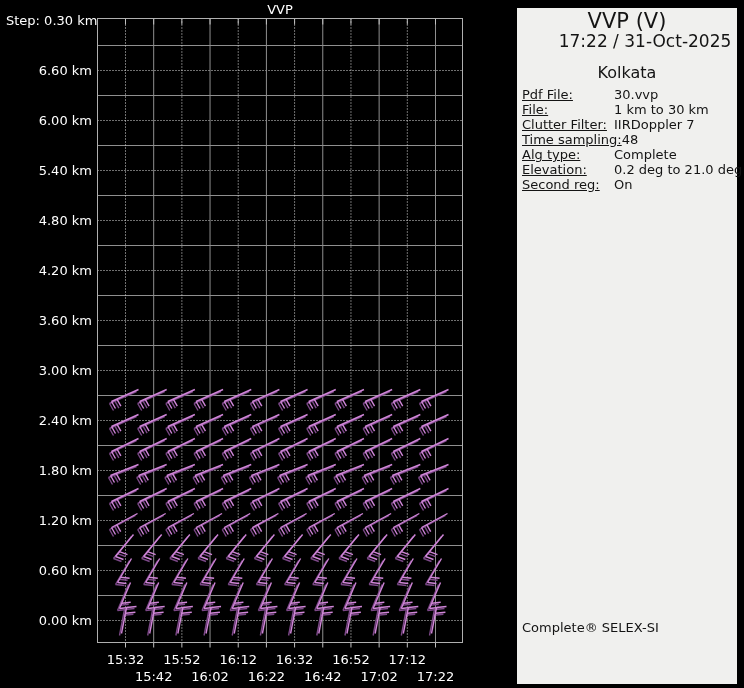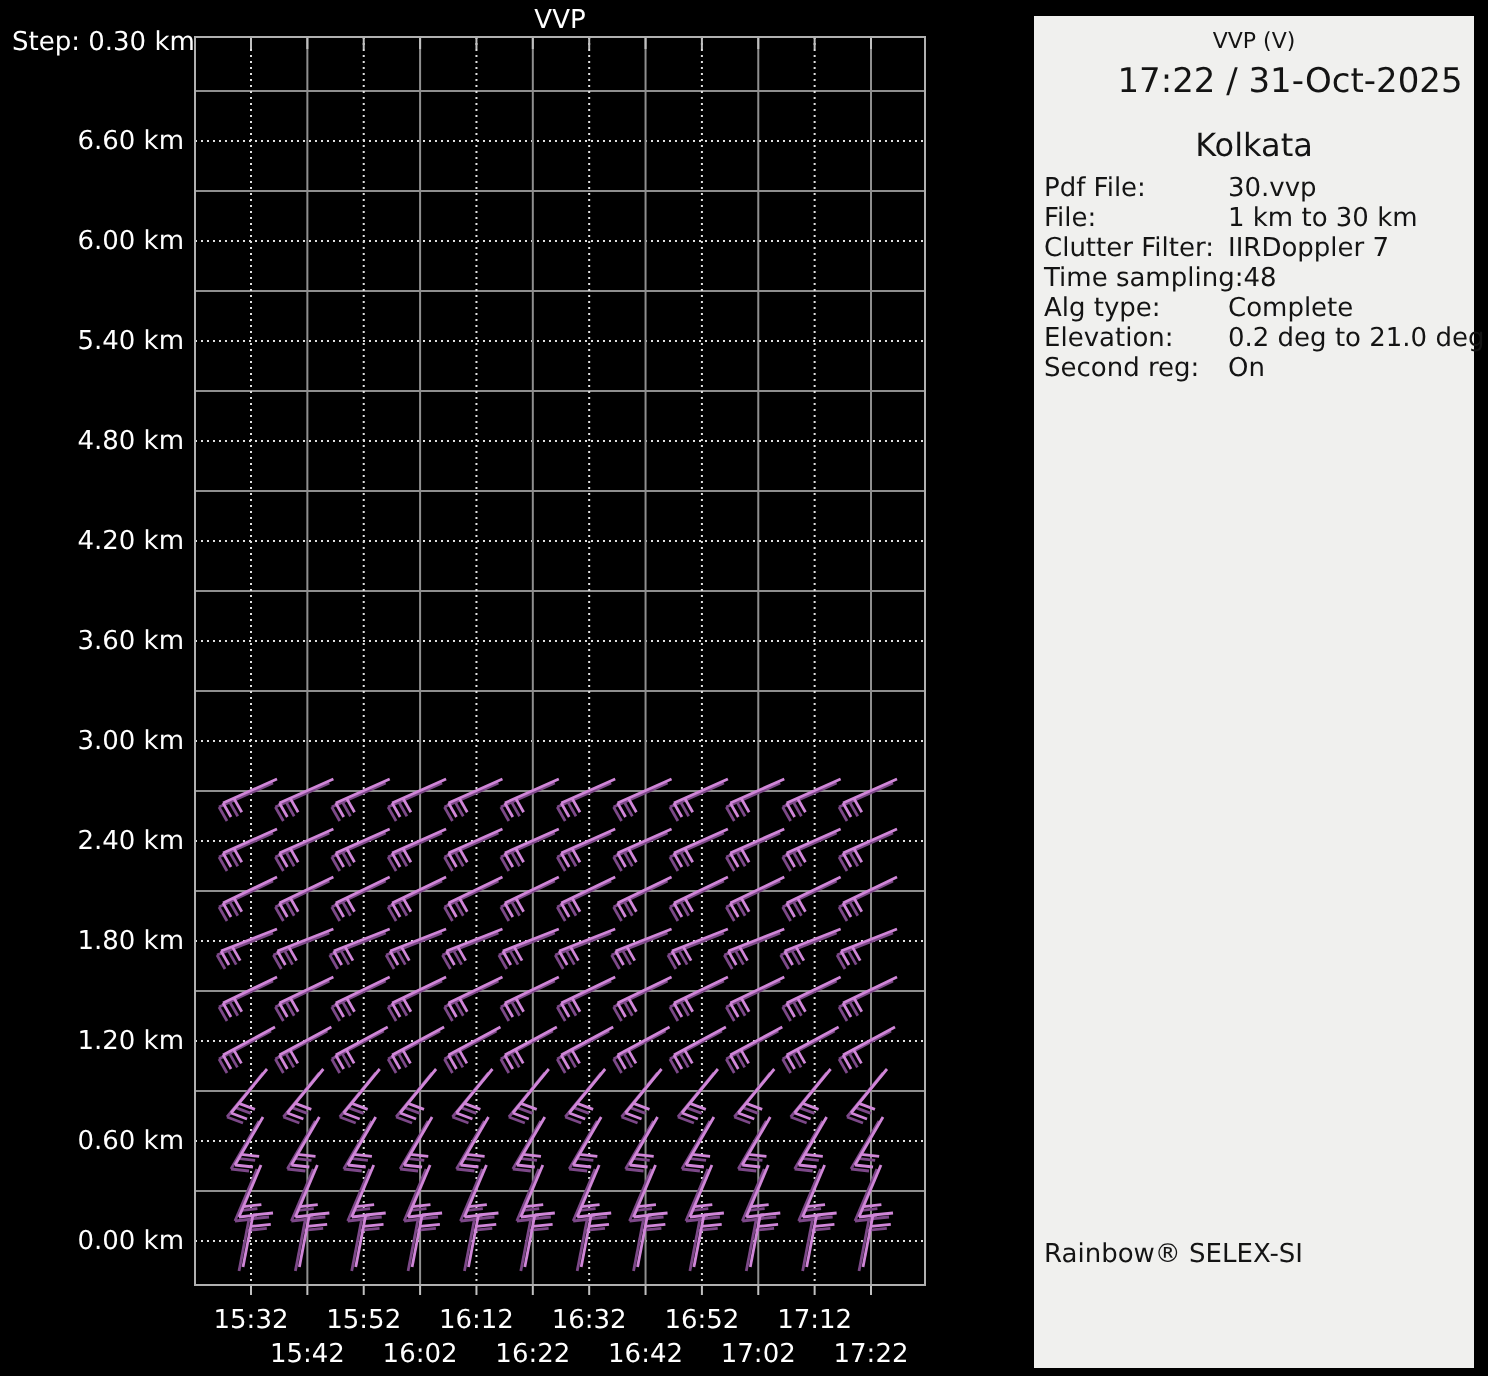--- a/index.html
+++ b/index.html
@@ -1,24 +1,24 @@
 <!DOCTYPE html>
 <html><head>
 <meta charset="utf-8">
 <style>
   html,body{margin:0;padding:0;background:#000;}
   body{width:744px;height:688px;position:relative;font-family:"DejaVu Sans",sans-serif;overflow:hidden;}
   .chart-area{position:absolute;left:0;top:0;width:517px;height:688px;background:#4d7c0f;}
   .panel{position:absolute;left:517px;top:8px;width:220px;height:676px;background:#f0f0ee;color:#141414;}
-  .p-title{text-align:center;font-size:11px;line-height:18px;margin-top:4px;}
+  .p-title{text-align:center;font-size:21px;line-height:18px;margin-top:4px;}
   .p-datetime{text-align:center;font-size:17px;line-height:18px;margin-top:2px;padding-left:36px;}
   .p-site{text-align:center;font-size:16px;line-height:17px;margin-top:14px;}
   .p-fields{margin-top:6px;padding-left:5px;font-size:13px;}
   .info-row{display:flex;line-height:15px;white-space:nowrap;}
-  .info-row .lbl{min-width:92px;}
+  .info-row .lbl{min-width:92px;text-decoration:underline;}
   .p-footer{position:absolute;left:5px;top:612px;font-size:13px;}
 </style>
 </head>
 <body>
 
 <div class="chart-area">
   <svg id="chart-svg" width="517" height="688">
       <rect x="0" y="0" width="517" height="688" fill="#000000"></rect>
       <g>
         <line x1="97.5" y1="45.499999999999886" x2="462.5" y2="45.499999999999886" stroke="#8f8f8f" stroke-width="1"></line>
@@ -1341,14 +1341,14 @@
       </div>
       <div class="info-row">
         <span class="lbl">Elevation:</span>
         <span>0.2 deg to 21.0 deg</span>
       </div>
       <div class="info-row">
         <span class="lbl">Second reg:</span>
         <span>On</span>
       </div>
     </div>
-  <div class="p-footer">Rainbow® SELEX-SI</div>
+  <div class="p-footer">Complete® SELEX-SI</div>
 </div>
 
 </body></html>

